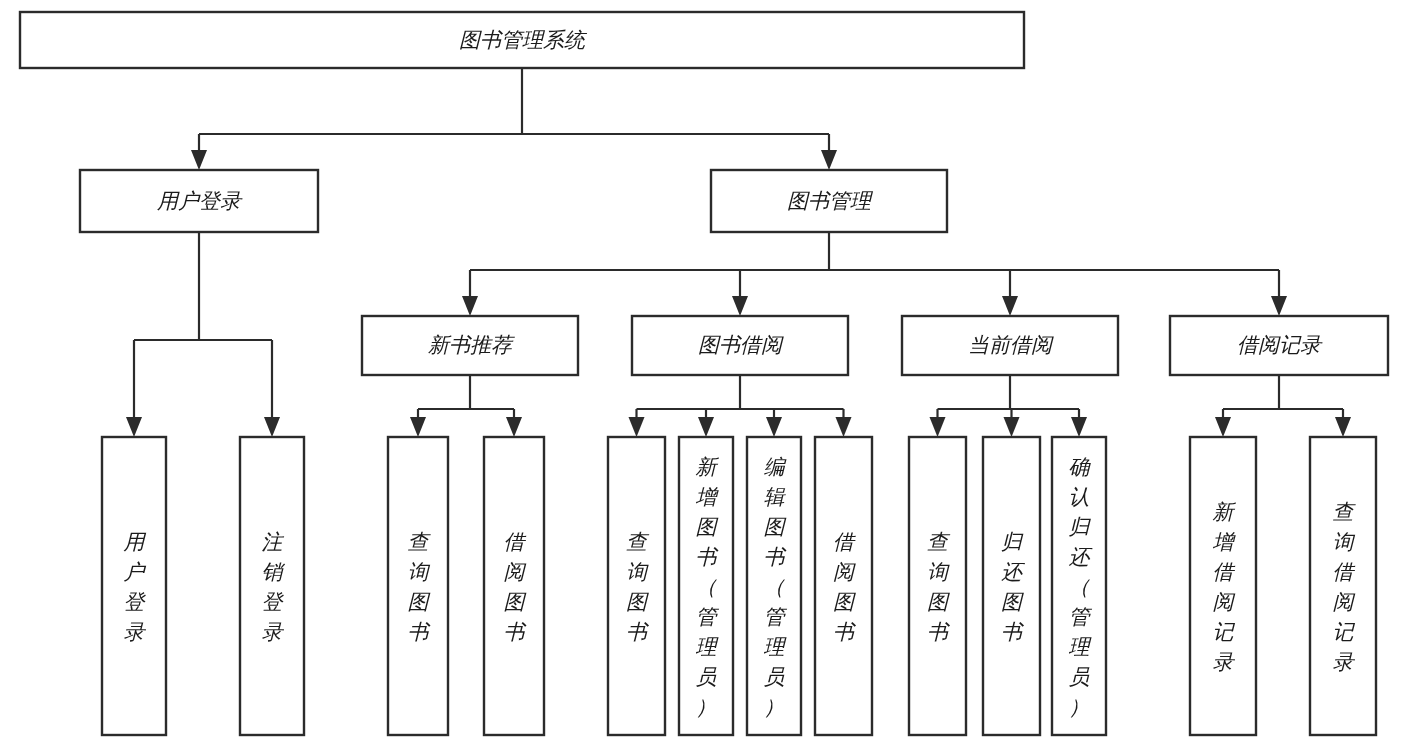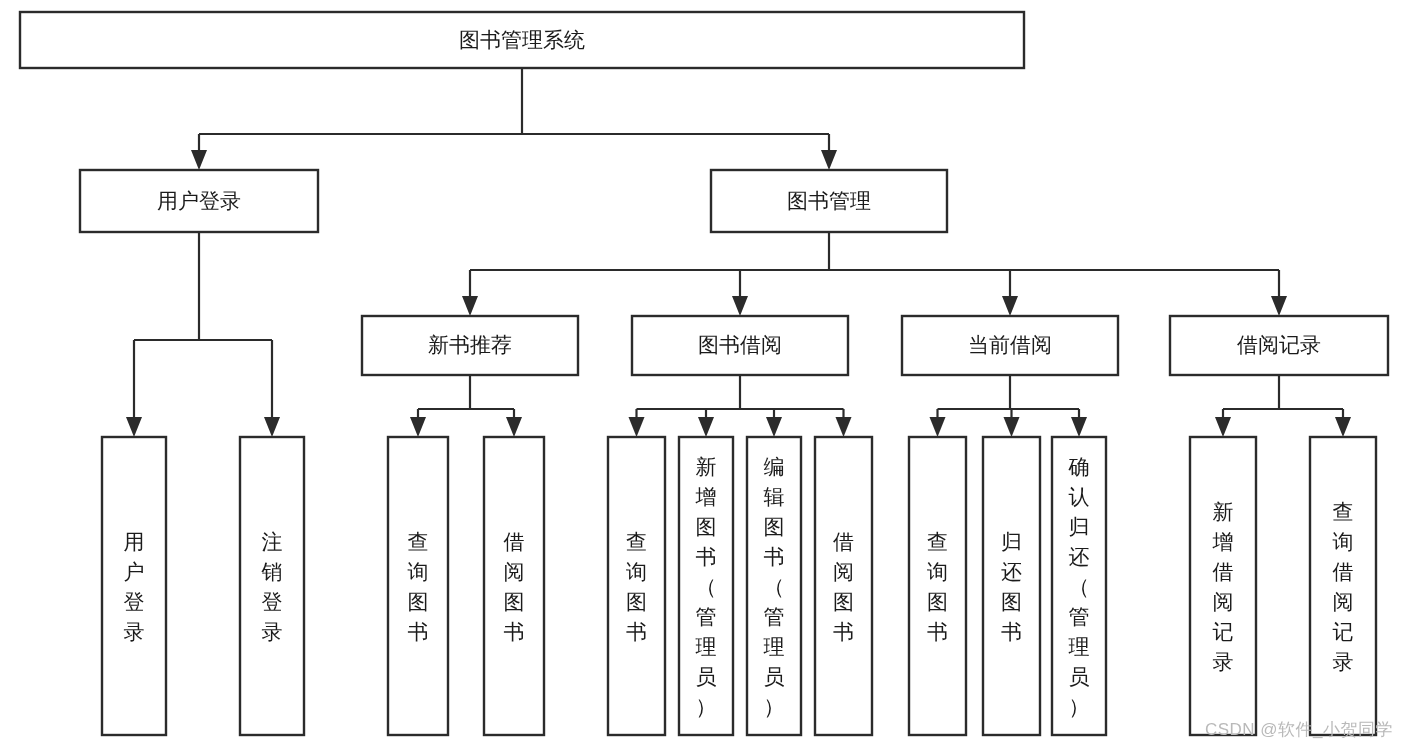--- a/index.html
+++ b/index.html
@@ -12,20 +12,21 @@
     width: 1405px;
     height: 747px;
     font-family: "Liberation Sans", "DejaVu Sans", sans-serif;
     overflow: hidden;
     position: relative;
   }
   #diagram-root {
     position: relative;
     width: 1405px;
     height: 747px;
+    font-style: italic;
   }
   svg#tree-svg {
     position: absolute;
     top: 0;
     left: 0;
     width: 1405px;
     height: 747px;
     display: block;
   }
   .node-box {
@@ -208,14 +209,13 @@
           <text x="1223" y="519.4" class="node-label-v"><tspan x="1223" dy="0">新</tspan><tspan x="1223" dy="30">增</tspan><tspan x="1223" dy="30">借</tspan><tspan x="1223" dy="30">阅</tspan><tspan x="1223" dy="30">记</tspan><tspan x="1223" dy="30">录</tspan></text>
         </g>
         <g>
           <rect x="1310" y="437" width="66" height="298" class="node-box"></rect>
           <text x="1343" y="519.4" class="node-label-v"><tspan x="1343" dy="0">查</tspan><tspan x="1343" dy="30">询</tspan><tspan x="1343" dy="30">借</tspan><tspan x="1343" dy="30">阅</tspan><tspan x="1343" dy="30">记</tspan><tspan x="1343" dy="30">录</tspan></text>
         </g>
       </g>
 
   </svg>
 
-  <div class="watermark-text">CSDN @软件_小贺同学</div>
 </div>
 
 </body></html>

